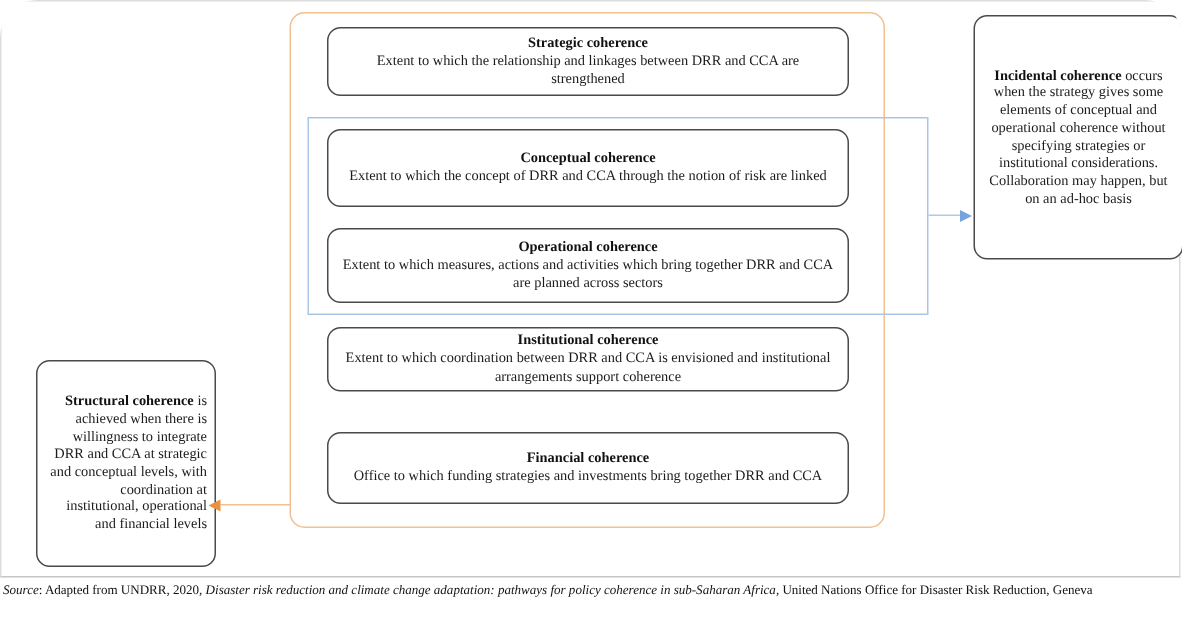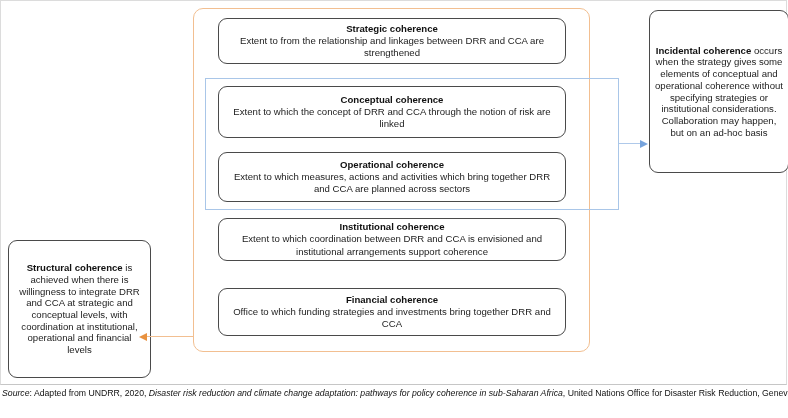--- a/index.html
+++ b/index.html
@@ -1,18 +1,18 @@
 <!DOCTYPE html>
 <html><head>
 <meta charset="utf-8">
 <style>
   html, body { margin:0; padding:0; background:#fff; }
   .canvas {
     position:relative; width:788px; height:418px; background:#fff;
-    font-family:Liberation Sans, sans-serif; color:#1c1c1c; overflow:hidden;
+    font-family:Liberation Serif, serif; color:#1c1c1c; overflow:hidden;border-radius:25px;
   }
   .figure-frame {
     position:absolute; left:0; top:0; width:785px; height:383px;
     border:1px solid #dcdcdc; border-bottom-color:#c6c6c6; background:#fff;
   }
   .orange-container {
     position:absolute; left:193px; top:8px; width:395px; height:342px;
     border:1.4px solid #f2bf91; border-radius:10px; background:transparent;
   }
   .blue-frame {
@@ -32,21 +32,21 @@
     display:flex; align-items:center; justify-content:center;
     text-align:center; font-size:9.6px; line-height:11.7px; padding:4px 5px;
   }
   .side-box .t { font-weight:bold; color:#111; }
   #box-strategic     { top:18px;  height:46px; }
   #box-conceptual    { top:86px;  height:52px; }
   #box-operational   { top:152px; height:50px; }
   #box-institutional { top:218px; height:43px; }
   #box-financial     { top:288px; height:48px; }
   #box-incidental { left:649px; top:10px;  width:140px; height:163px; }
-  #box-structural { left:8px;   top:240px; width:143px; height:138px; }
+  #box-structural { left:24px;   top:240px; width:120px; height:138px;text-align:right; }
   .hline { position:absolute; height:0; }
   .blue-line   { left:619px; top:143px; width:23px; border-top:1.4px solid #afc9ea; }
   .orange-line { left:147px; top:336px; width:47px; border-top:1.4px solid #f2bf91; }
   .arrowhead { position:absolute; width:0; height:0; }
   .blue-head {
     left:640px; top:139.5px;
     border-top:4.5px solid transparent; border-bottom:4.5px solid transparent;
     border-left:8.5px solid #76a3dc;
   }
   .orange-head {
@@ -67,21 +67,21 @@
 <div class="canvas">
 
   <div class="figure-frame"></div>
 
   <div class="orange-container"></div>
 
   <div class="blue-frame"></div>
 
   <div class="cbox" id="box-strategic">
     <div class="t">Strategic coherence</div>
-    <div class="d">Extent to from the relationship and linkages between DRR and CCA are strengthened</div>
+    <div class="d">Extent to which the relationship and linkages between DRR and CCA are strengthened</div>
   </div>
 
   <div class="cbox" id="box-conceptual">
     <div class="t">Conceptual coherence</div>
     <div class="d">Extent to which the concept of DRR and CCA through the notion of risk are linked</div>
   </div>
 
   <div class="cbox" id="box-operational">
     <div class="t">Operational coherence</div>
     <div class="d">Extent to which measures, actions and activities which bring together DRR and CCA are planned across sectors</div>

